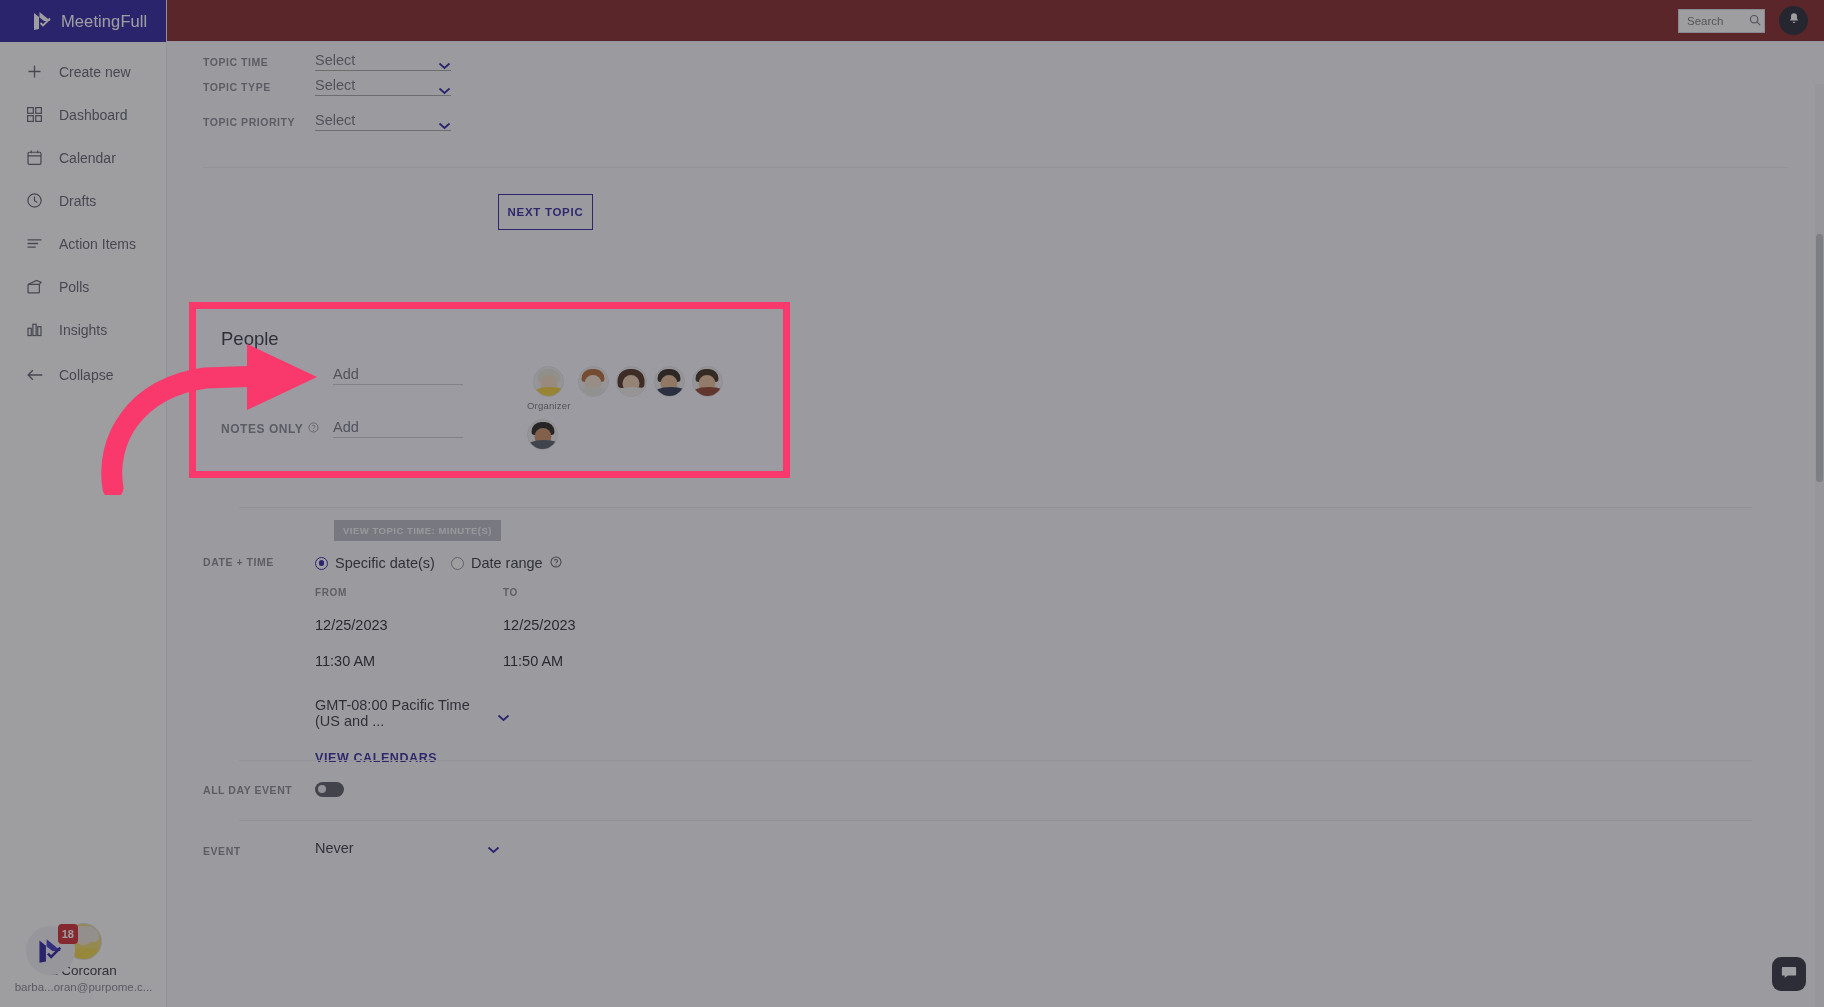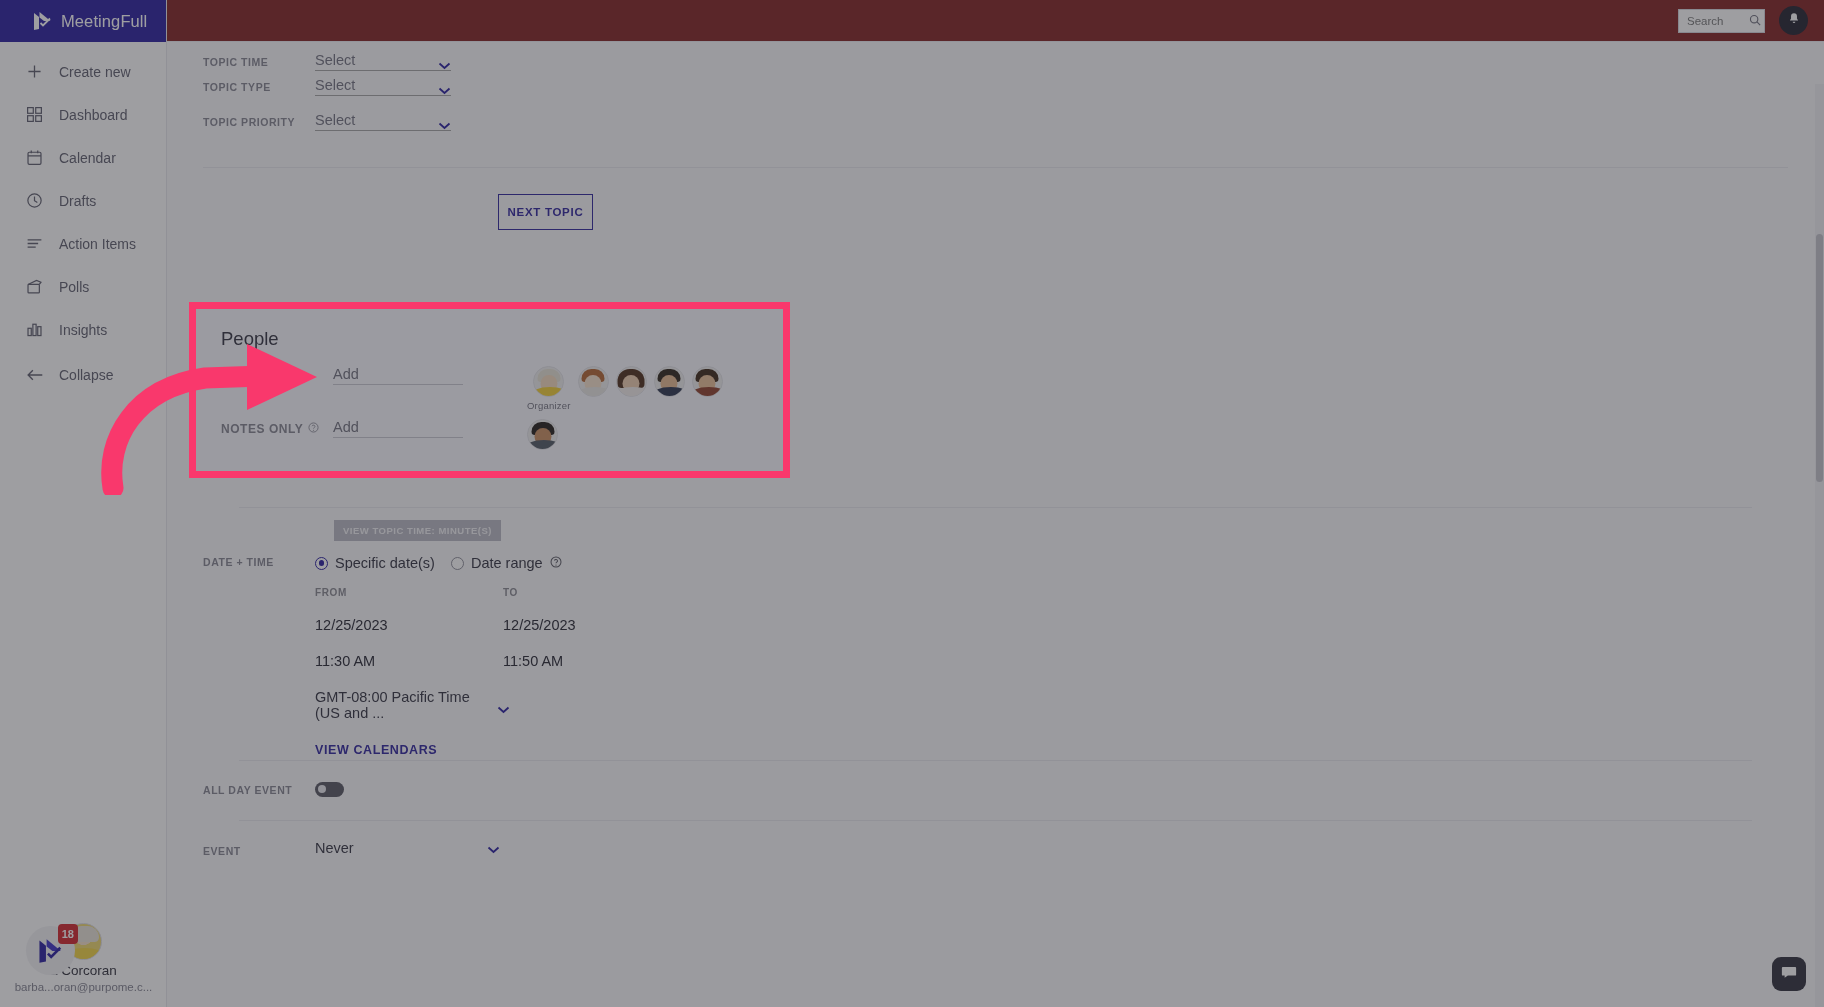--- a/index.html
+++ b/index.html
@@ -189,21 +189,21 @@
     width: 5.6px; height: 5.6px; border-radius: 50%; background: #251a9e; }
 
   .dt-grid { display: flex; margin-top: 16px; }
   .dt-col { width: 188px; }
   .dt-col.second { margin-left: 0; }
   .dt-sub { font-size: 10px; letter-spacing: .6px; color: #86868f; font-weight: bold; }
   .dt-val { font-size: 14.5px; color: #22222e; margin-top: 19px; }
   .dt-val2 { font-size: 14.5px; color: #22222e; margin-top: 20px; }
 
   #tz-select {
-    display: flex; align-items: center; gap: 9px; margin-top: 20px;
+    display: flex; align-items: center; gap: 9px; margin-top: 28px;
     font-size: 14.5px; color: #2f2f3d; cursor: pointer; width: 195px;
   }
   #view-cal {
     margin-top: 22px; color: #2b209c; font-size: 12.5px; font-weight: bold;
     letter-spacing: .6px; cursor: pointer; display: inline-block;
   }
 
   .toggle {
     width: 29px; height: 15px; border-radius: 8px; background: #53535f;
     position: relative; cursor: pointer;

